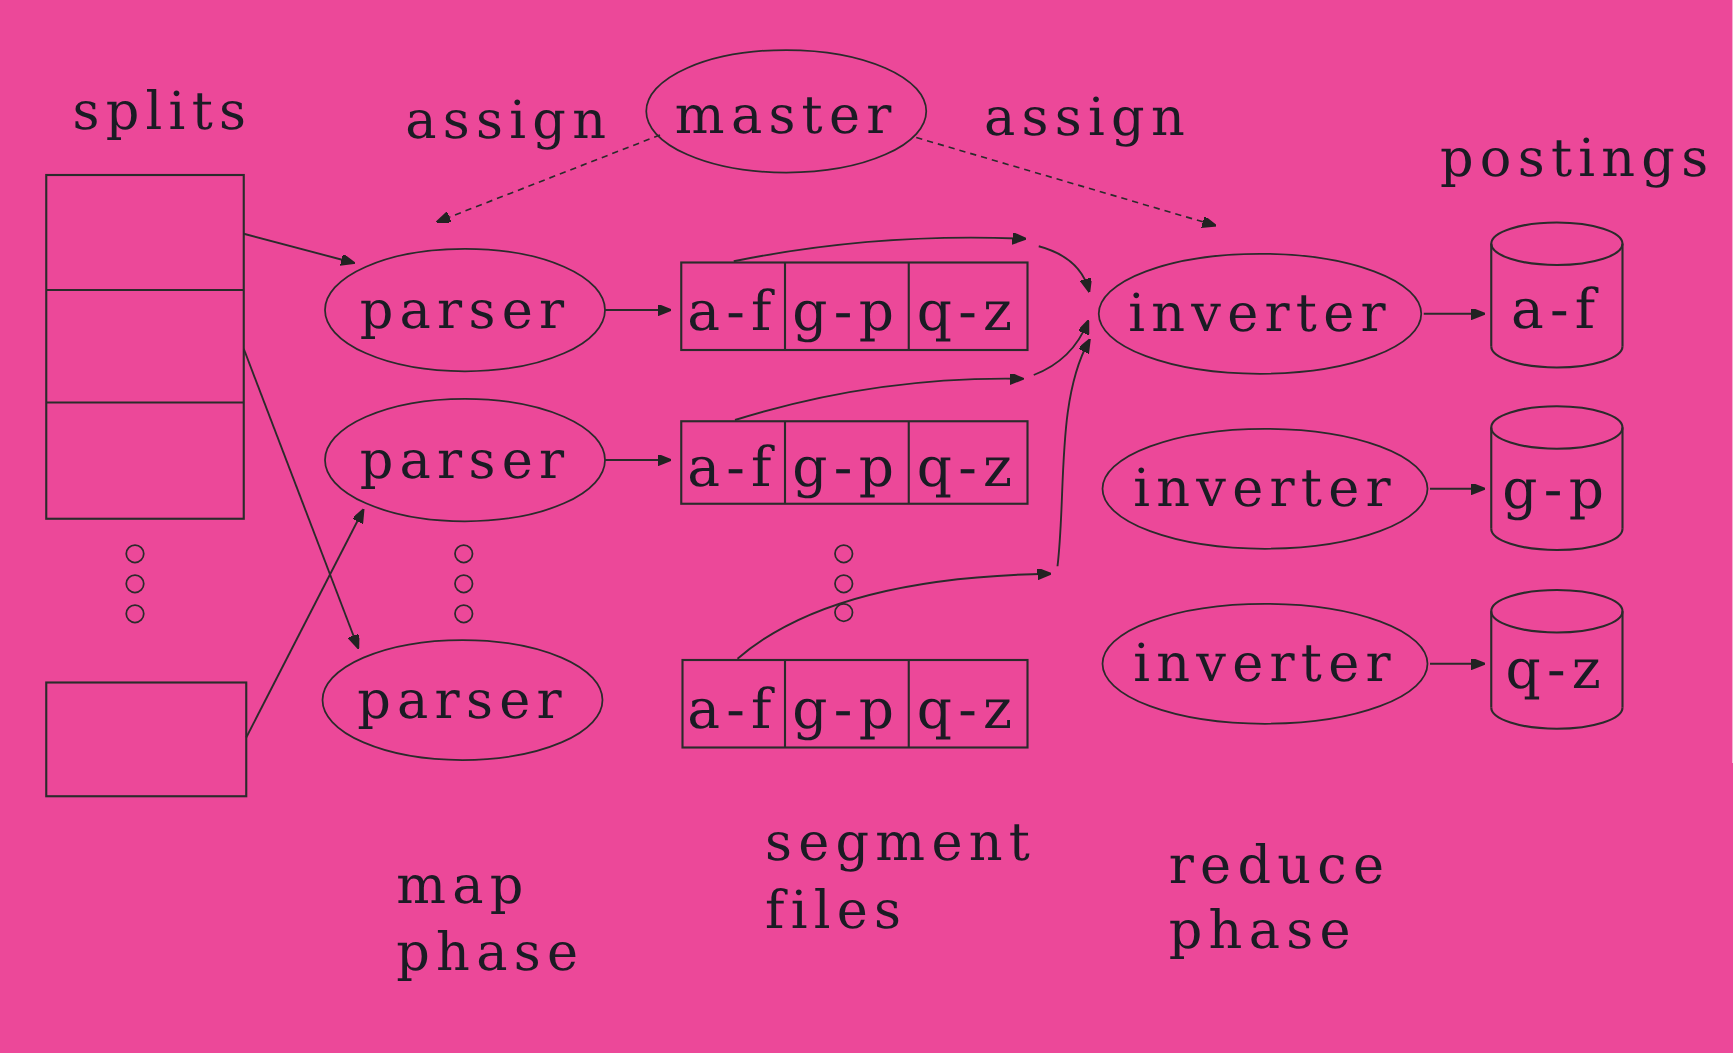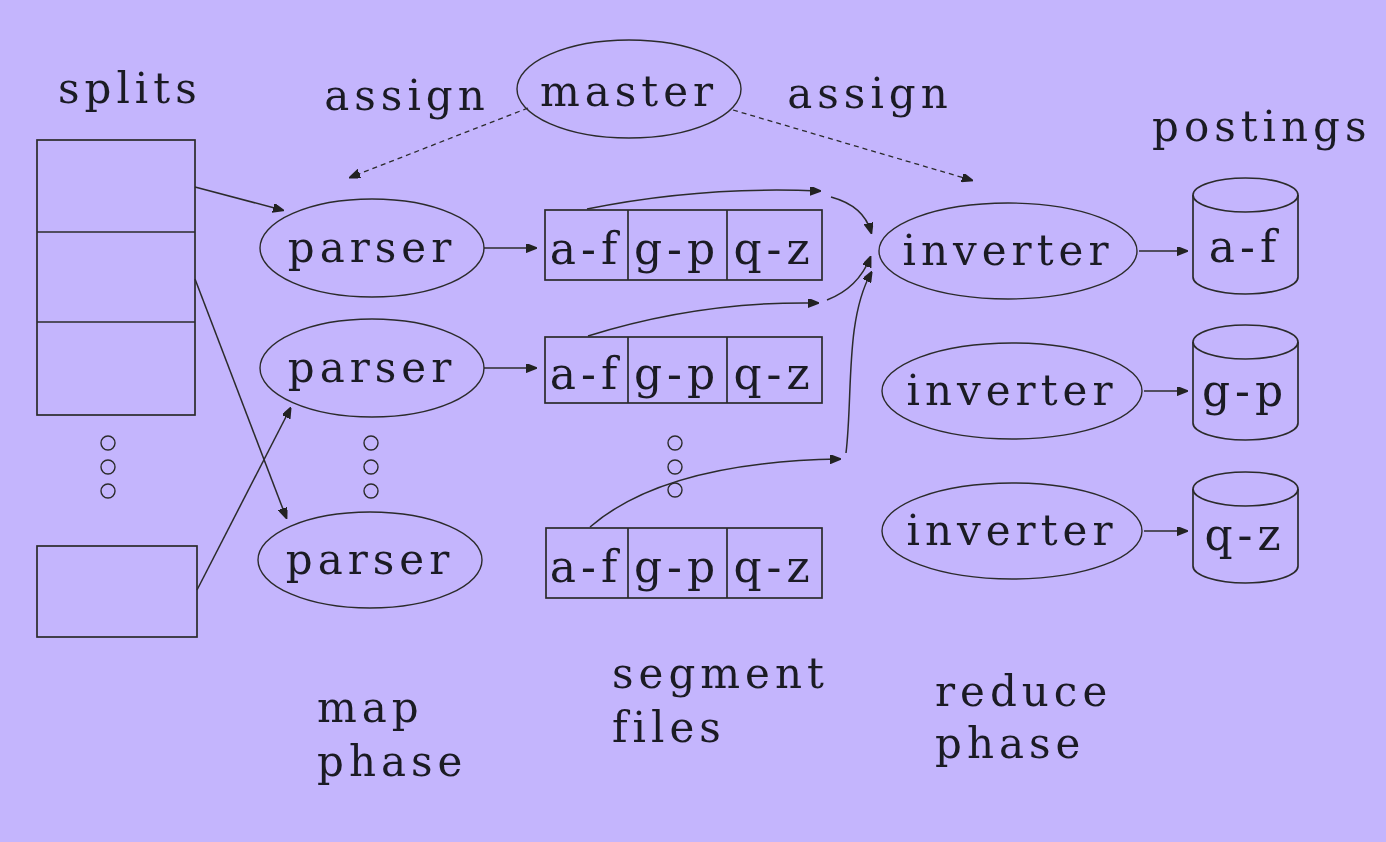--- a/index.html
+++ b/index.html
@@ -4,21 +4,21 @@
 <style>
   html, body {
     margin: 0;
     padding: 0;
     background: #ffffff;
   }
   .canvas {
     position: relative;
     width: 1386px;
     height: 842px;
-    background: #c4b5fd;
+    background: #ec4899;
     overflow: hidden;
   }
   svg text {
     font-family: "DejaVu Serif", "Liberation Serif", serif;
     fill: #1b1b24;
   }
   .lbl       { font-size: 42px; letter-spacing: 5px; }
   .cell-lbl  { font-size: 44px; letter-spacing: 5px; }
   .node-lbl  { font-size: 42px; letter-spacing: 5px; }
   .shape     { stroke: #2b2b2b; fill: none; }

